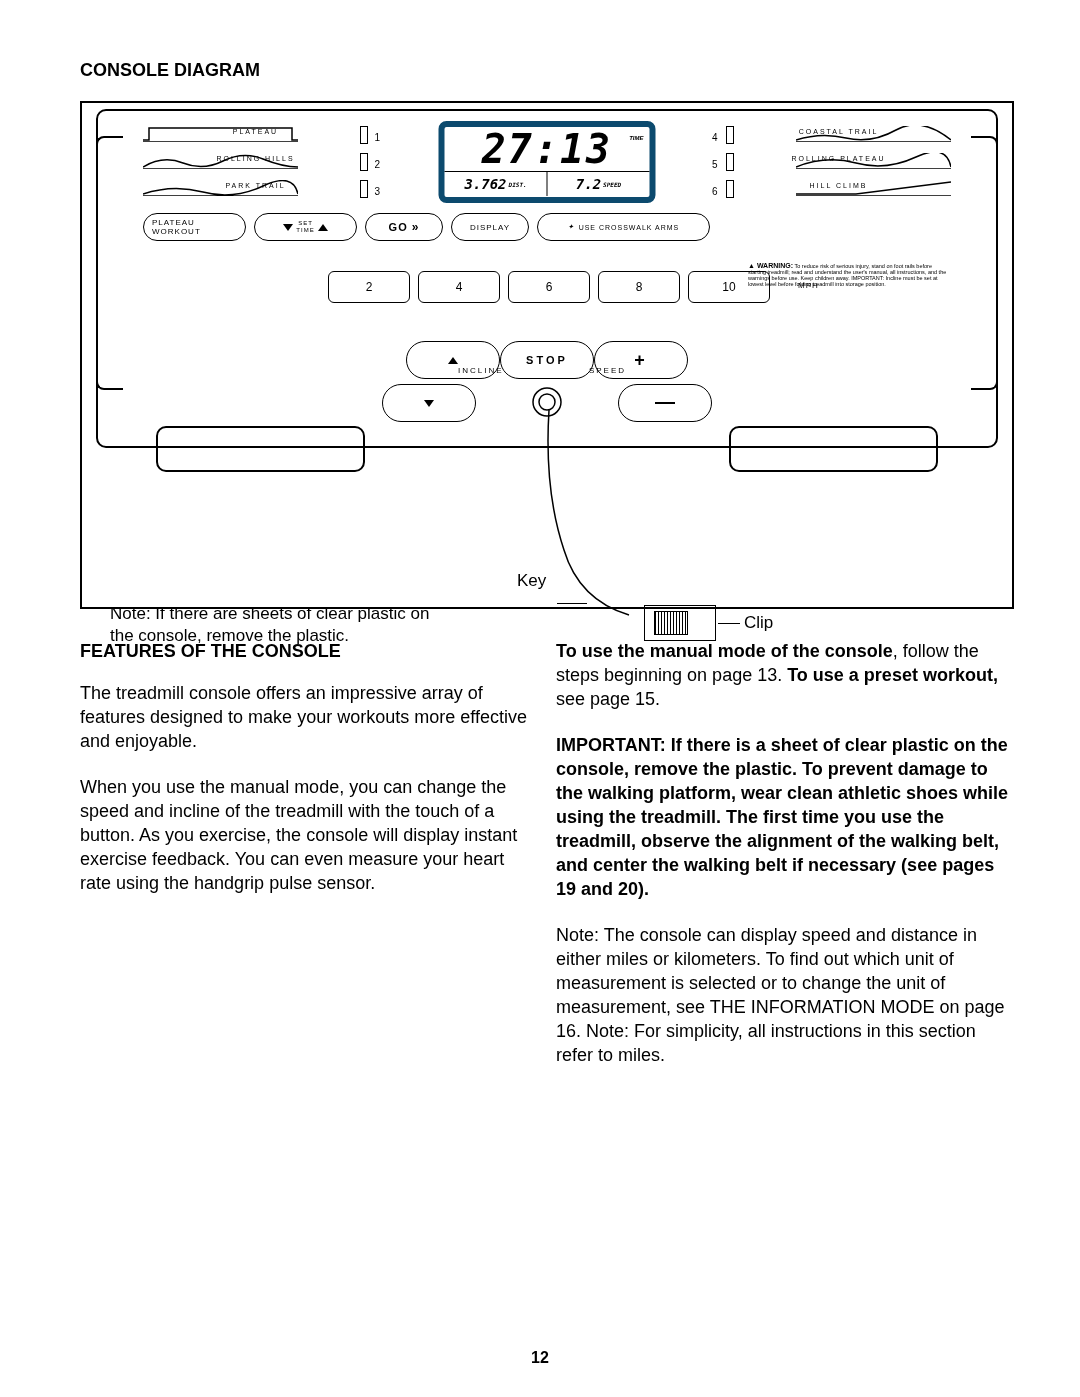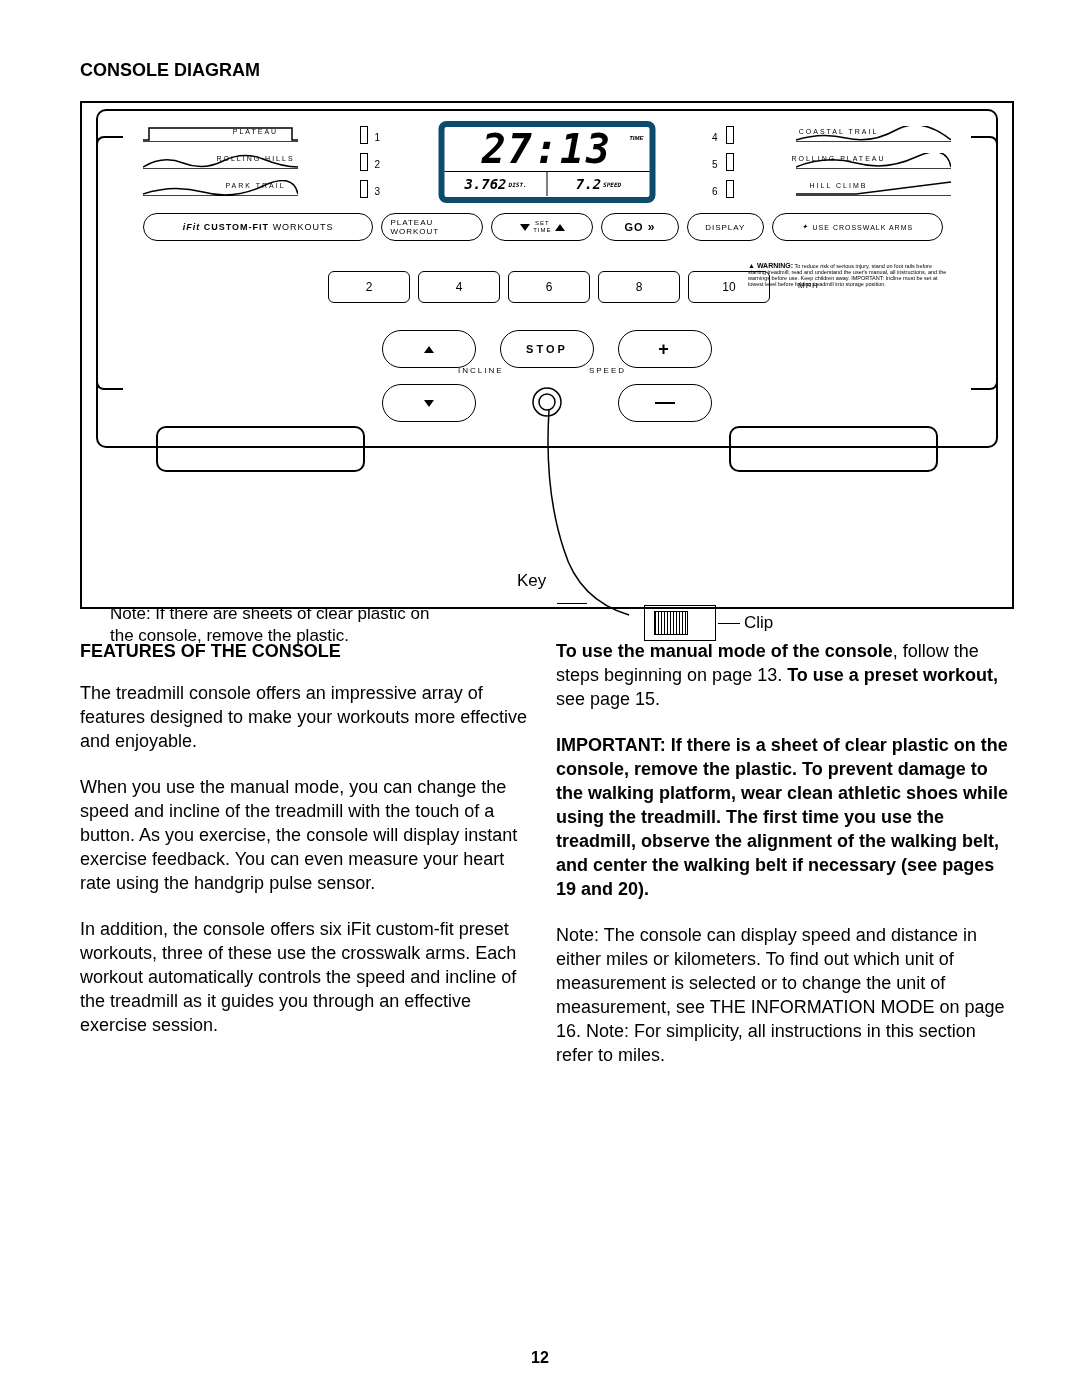--- a/index.html
+++ b/index.html
@@ -50,21 +50,21 @@
   .chev{font-weight:bold;font-size:12px;margin-left:4px}
 
   
   .speedrow{position:absolute;left:230px;top:160px;width:450px;height:34px;display:flex}
   .sbox{flex:1;border:1.5px solid #000;border-radius:6px;height:30px;font-size:12px;line-height:30px;text-align:center;margin-right:8px}
   .mphlab{position:absolute;left:700px;top:170px;font-size:8px;letter-spacing:1px}
   .warn{position:absolute;right:48px;top:152px;width:200px;font-size:5.5px;line-height:6px}
   .warn b{font-size:7px}
 
   
-  .ovrow{position:absolute;left:50%;transform:translateX(-50%);top:219px;width:330px;display:flex;justify-content:space-between}
+  .ovrow{position:absolute;left:50%;transform:translateX(-50%);top:230px;width:330px;display:flex;justify-content:center}
   .oval{width:92px;height:36px;border:1.5px solid #000;border-radius:20px;display:flex;align-items:center;justify-content:center;font-size:11px;font-weight:bold;letter-spacing:3px}
   .ovrow2{position:absolute;left:50%;transform:translateX(-50%);top:273px;width:330px;display:flex;justify-content:space-between}
   .collab{position:absolute;top:255px;font-size:8px;letter-spacing:2px}
   .collab.l{left:360px}
   .collab.r{right:370px}
   .plus{font-size:18px;line-height:0}
   .minus{width:20px;height:2px;background:#000}
 
   
   .keyline{position:absolute;left:452px;top:307px;width:110px;height:220px}
@@ -167,24 +167,20 @@
           <div class="cell">
             <span>3.762</span><span class="sub">DIST.</span>
           </div>
           <div class="cell">
             <span>7.2</span><span class="sub">SPEED</span>
           </div>
         </div>
       </div>
 
       <div class="midrow">
-        <div class="cap-btn cf">
-          <span class="ifit-i">iFit</span>&nbsp;
-          <b><span>CUSTOM-FIT</span></b>&nbsp;<span>WORKOUTS</span>
-        </div>
         <div class="cap-btn sel">PLATEAU WORKOUT</div>
         <div class="cap-btn st">
           <span class="tri dn"></span>
           <span style="font-size:6px;line-height:7px;text-align:center">SET<br>TIME</span>
           <span class="tri up"></span>
         </div>
         <div class="cap-btn go">
           <span>GO</span>
             <span class="chev">»</span>
         </div>
@@ -248,21 +244,20 @@
     <div class="keylead"></div>
     <div class="cliplab">Clip</div>
     <div class="cliplead"></div>
   </div>
 
   <div class="cols">
     <div class="col">
       <div class="h2">FEATURES OF THE CONSOLE</div>
       <div class="p">The treadmill console offers an impressive array of features designed to make your workouts more effective and enjoyable.</div>
       <div class="p">When you use the manual mode, you can change the speed and incline of the treadmill with the touch of a button. As you exercise, the console will display instant exercise feedback. You can even measure your heart rate using the handgrip pulse sensor.</div>
-      <div class="p">In addition, the console offers six iFit custom-fit preset workouts, three of these use the crosswalk arms. Each workout automatically controls the speed and incline of the treadmill as it guides you through an effective exercise session.</div>
     </div>
     <div class="col">
       <div class="p">
         <b>To use the manual mode of the console</b><span>, follow the steps beginning on page 13. </span><b>To use a preset workout,</b><span> see page 15.</span>
       </div>
       <div class="p"><b>IMPORTANT: If there is a sheet of clear plastic on the console, remove the plastic. To prevent damage to the walking platform, wear clean athletic shoes while using the treadmill. The first time you use the treadmill, observe the alignment of the walking belt, and center the walking belt if necessary (see pages 19 and 20).</b></div>
       <div class="p">Note: The console can display speed and distance in either miles or kilometers. To find out which unit of measurement is selected or to change the unit of measurement, see THE INFORMATION MODE on page 16. Note: For simplicity, all instructions in this section refer to miles.</div>
     </div>
   </div>
 

